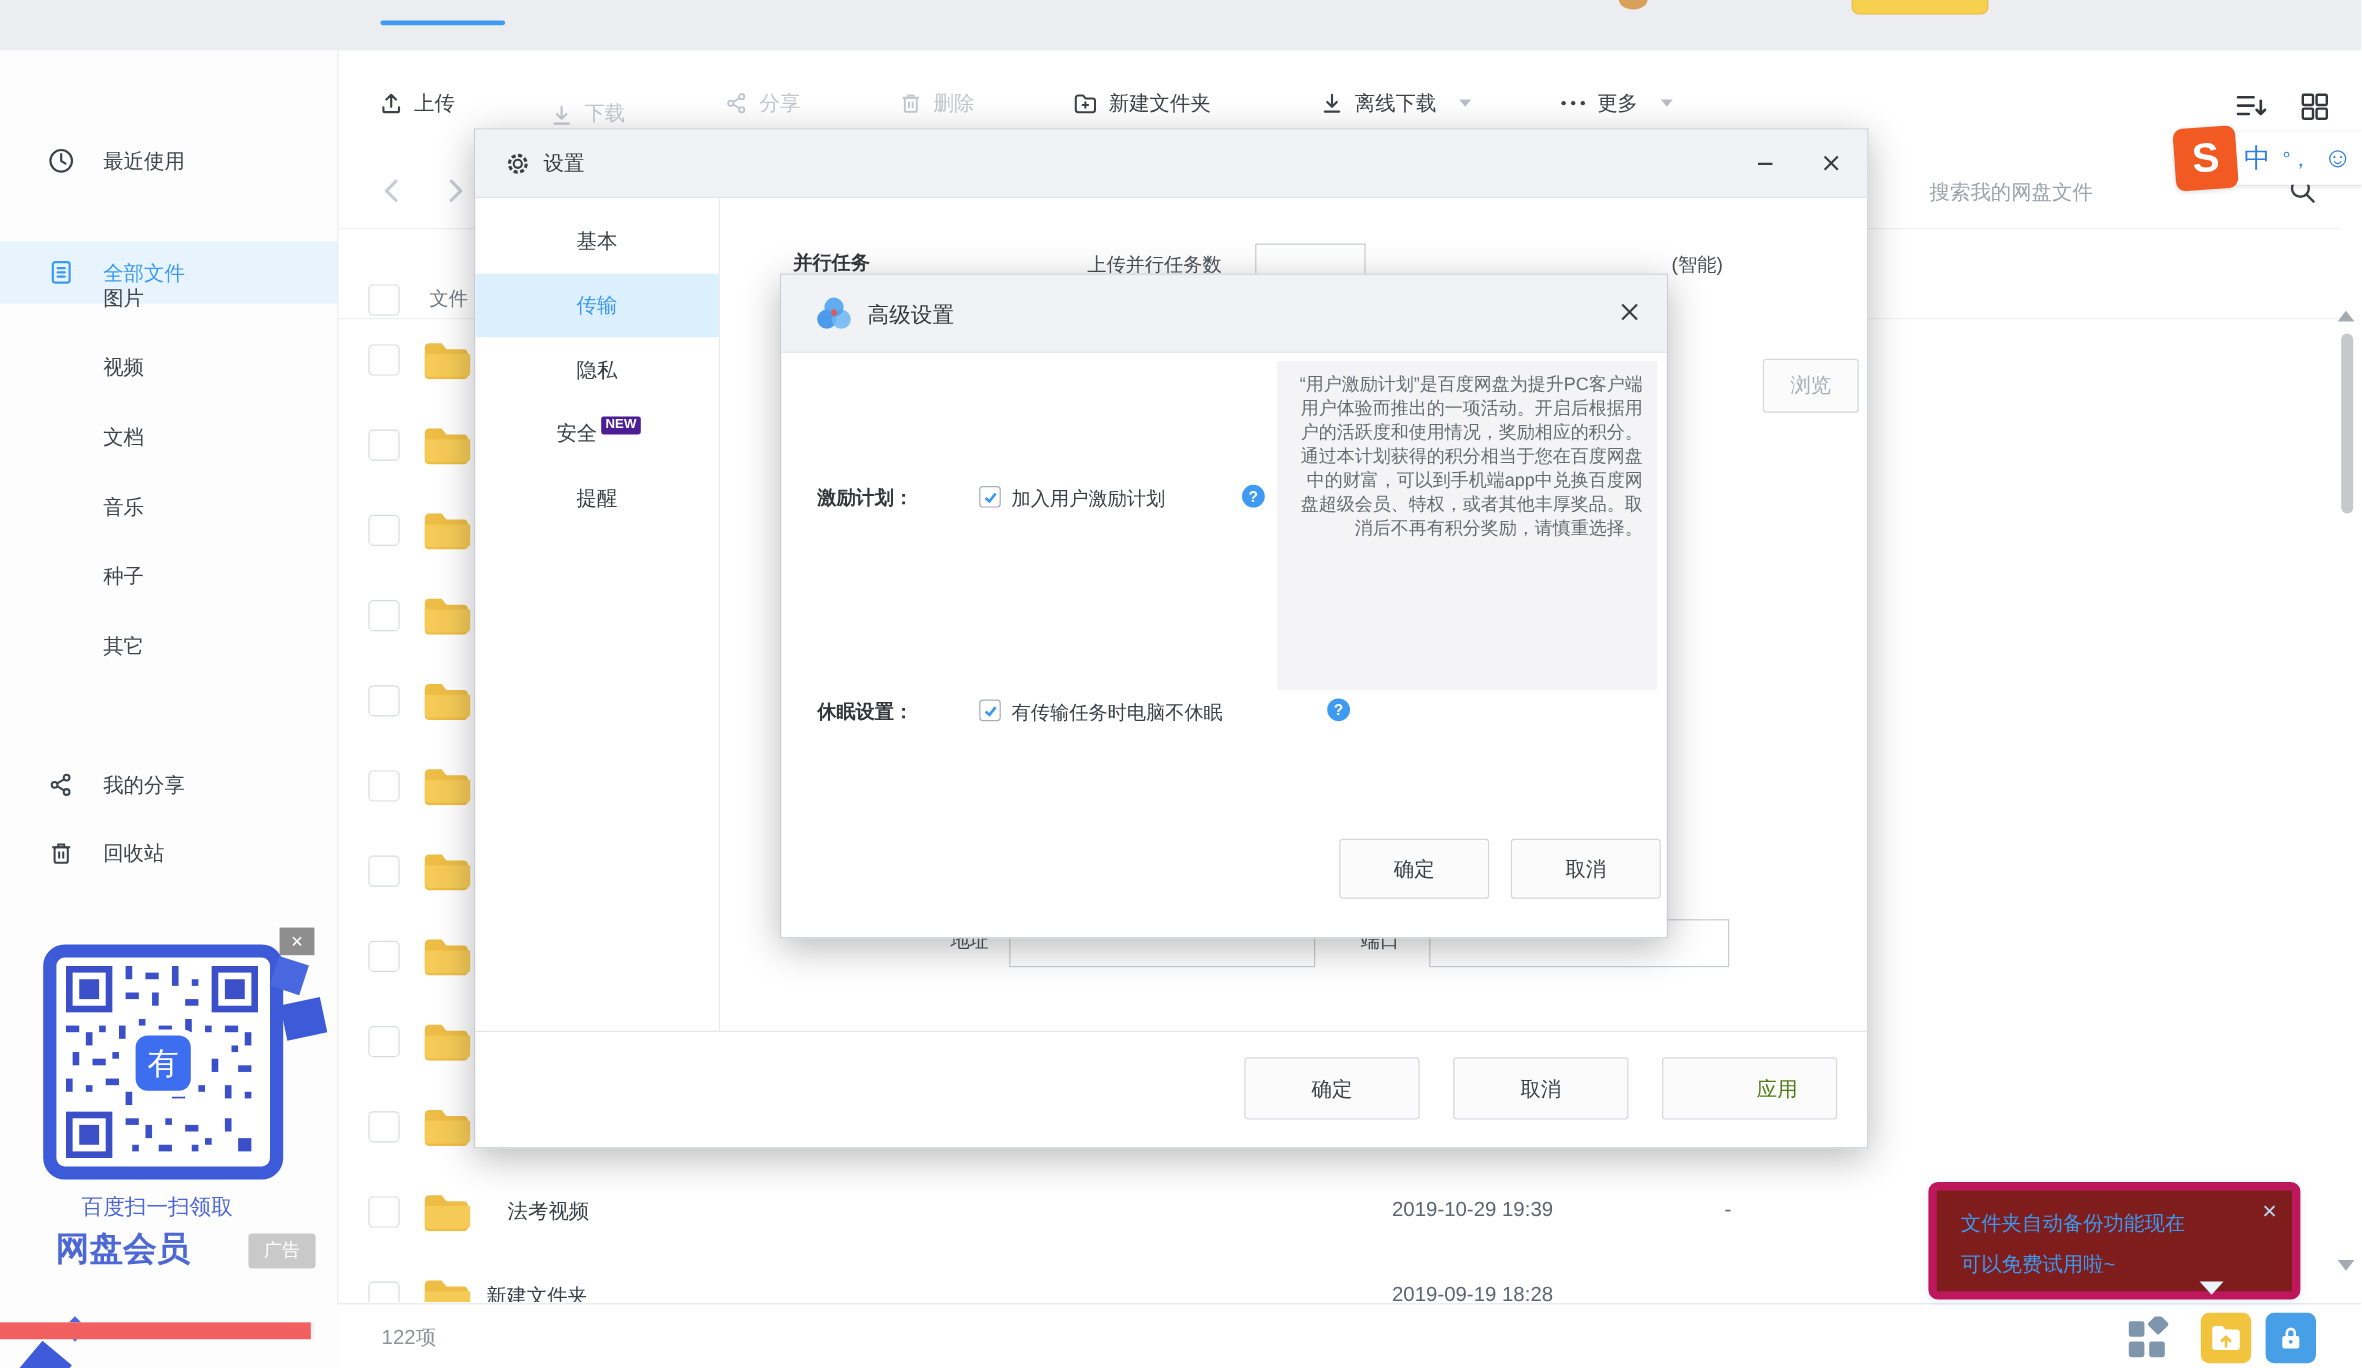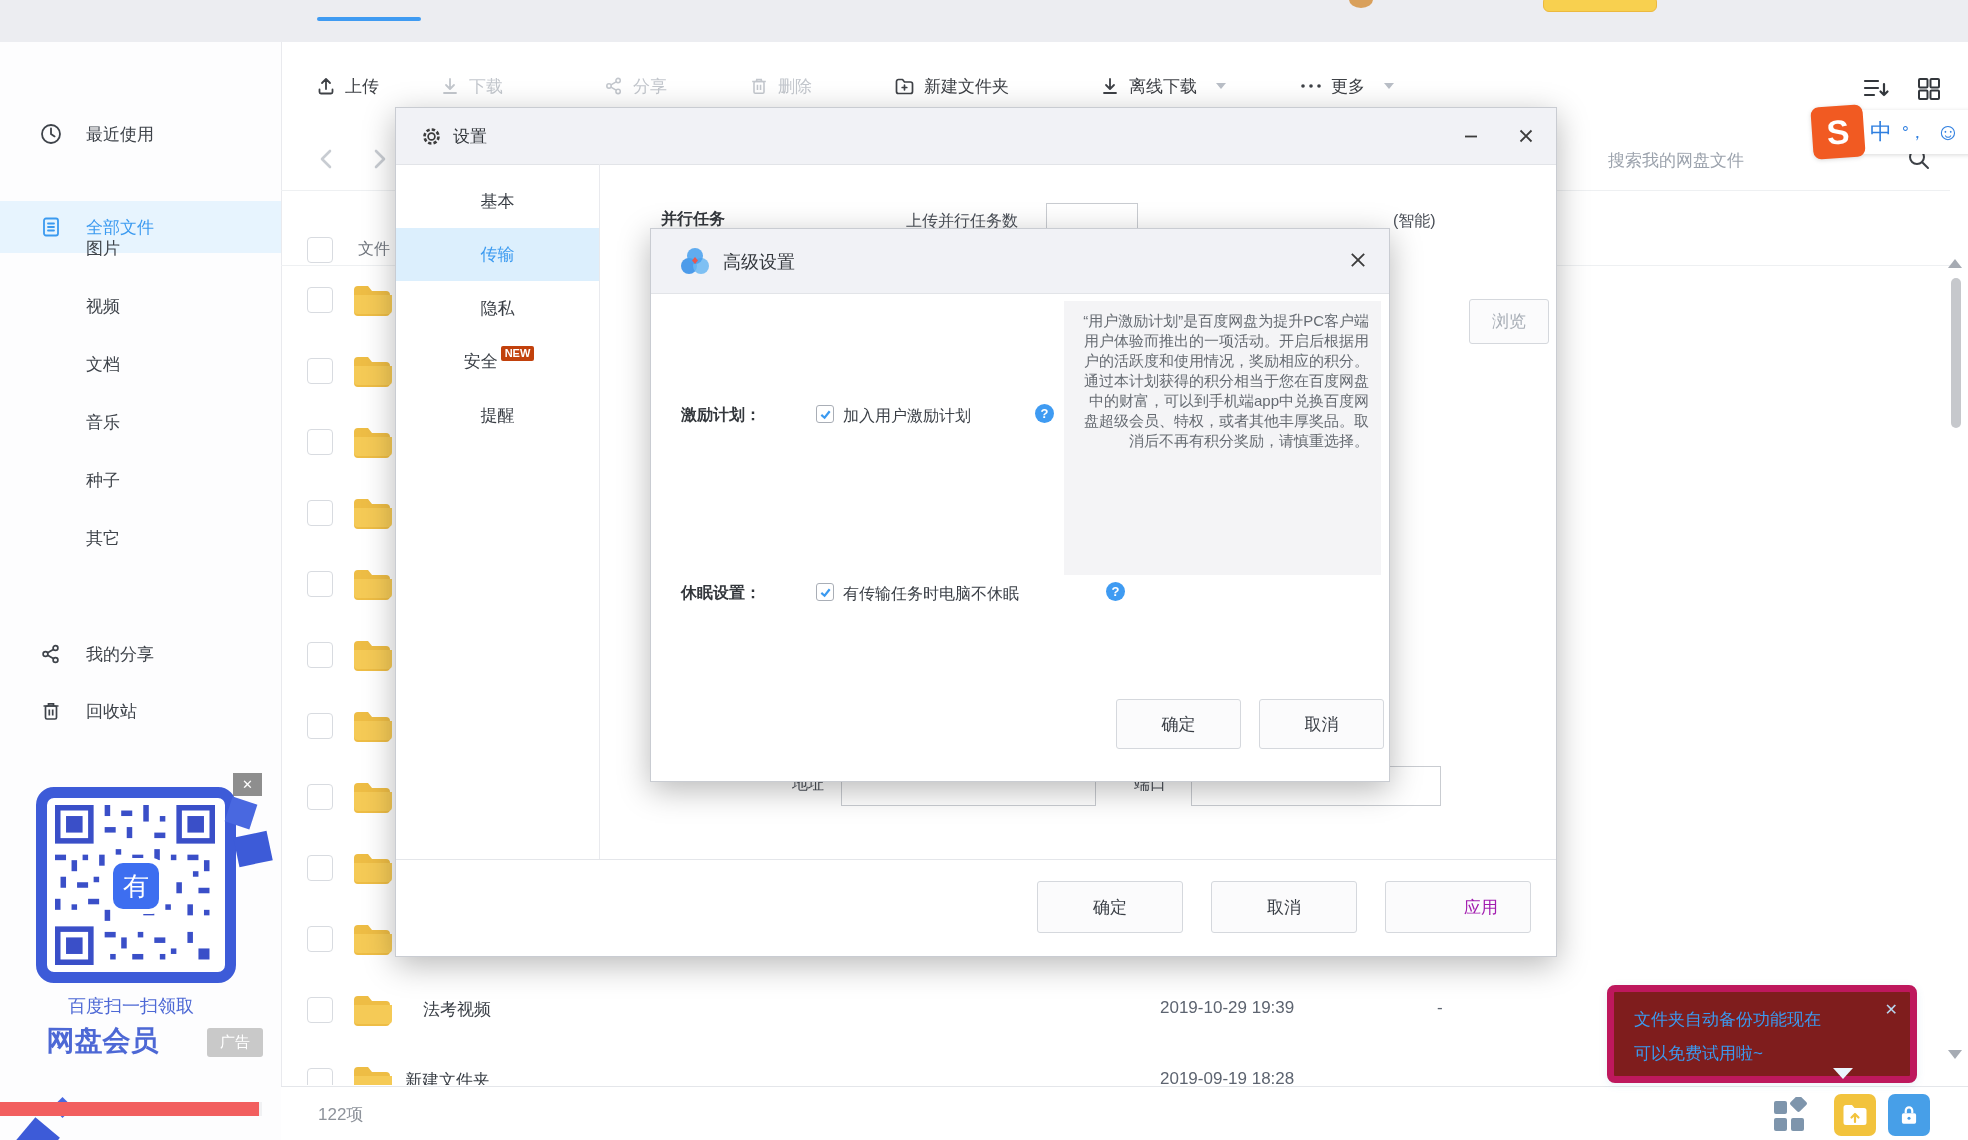--- a/index.html
+++ b/index.html
@@ -17,29 +17,29 @@
   .side-item.sel{background:#e7f4fe;color:#3b9af0;}
   
   .tb-item{position:absolute;top:66px;height:40px;display:flex;align-items:center;gap:9px;font-size:17px;color:#3e4146;}
   .tb-item.dis{color:#c3c7cd;}
   .caret{width:0;height:0;border-left:5px solid transparent;border-right:5px solid transparent;border-top:6px solid #b9bec6;}
   
   .chk{box-sizing:border-box;border:1px solid #d8dbe0;border-radius:4px;background:#fff;}
   .chk-sm{width:18px;height:18px;box-sizing:border-box;border:1px solid #a9aeb6;border-radius:3px;background:#fff;display:flex;align-items:center;justify-content:center;}
   .folder{width:40px;height:32px;}
   .btn{box-sizing:border-box;border:1px solid #d5d8dd;border-radius:3px;background:#fbfbfc;font-size:17px;color:#3a3f46;display:flex;align-items:center;justify-content:center;}
-  .btn.dis{color:#a21caf;padding-left:46px;}
+  .btn.dis{color:#4d7c0f;padding-left:46px;}
   .qicon{width:19px;height:19px;border-radius:50%;background:#3f9bf2;color:#fff;font-size:13px;font-weight:bold;display:flex;align-items:center;justify-content:center;}
   
   .dlg{position:absolute;background:#fff;border:1px solid #c9ccd2;box-shadow:0 8px 30px rgba(0,0,0,.28);}
   .dlg-titlebar{position:absolute;left:0;top:0;right:0;background:#f1f2f6;border-bottom:1px solid #e2e4e8;}
   .winbtn{position:absolute;width:26px;height:26px;display:flex;align-items:center;justify-content:center;color:#3c3c3c;}
   .tab{position:absolute;left:0;width:203px;height:53px;line-height:53px;text-align:center;font-size:17px;color:#3a3f46;}
   .tab.sel{background:#dceffd;color:#3b9af0;}
-  .newbadge{display:inline-block;background:#c2410c;color:#fff;font-size:11px;font-weight:bold;padding:1px 4px;border-radius:2px;transform:translate(3px,-10px);line-height:13px;text-align:center;}
+  .newbadge{display:inline-block;background:#4c1d95;color:#fff;font-size:11px;font-weight:bold;padding:1px 4px;border-radius:2px;transform:translate(3px,-10px);line-height:13px;text-align:center;}
   .inp{box-sizing:border-box;border:1px solid #c9ccd1;background:#fff;}
   
   .toast{left:1607px;top:985px;width:296px;height:84px;background:#7f1d1d;border:7px solid #be185d;border-radius:8px;box-shadow:0 2px 8px rgba(70,140,200,.12);}
   .toast .tl{position:absolute;left:20px;color:#3b9af0;font-size:17px;}
   .toast-arrow{position:absolute;left:1833px;top:1068px;width:0;height:0;border:10px solid transparent;border-top:11px solid #eaf5fd;}
   
   .tile{position:absolute;width:42px;height:42px;border-radius:7px;display:flex;align-items:center;justify-content:center;}
   
   .sogou{left:1812px;top:106px;display:flex;align-items:center;filter:drop-shadow(0 1px 2px rgba(0,0,0,.15));}
   .sogou .s{width:52px;height:52px;border-radius:8px;background:#f15a22;color:#fff;font-weight:bold;font-size:34px;display:flex;align-items:center;justify-content:center;transform:rotate(-4deg);}
@@ -199,21 +199,21 @@
   </div>
 
   <div class="tb-item" style="left:316px;">
     <span>
         <svg width="20" height="20" viewBox="0 0 20 20">
           <path d="M10 13V3.5M6 7l4-4 4 4M3.5 13.5v2.5a1.5 1.5 0 0 0 1.5 1.5h10a1.5 1.5 0 0 0 1.5-1.5v-2.5" fill="none" stroke="#3e4146" stroke-width="1.8" stroke-linecap="round" stroke-linejoin="round"></path>
         </svg>
       </span>
     <span>上传</span>
   </div>
-  <div class="tb-item dis" style="left:440px;">
+  <div class="tb-item dis" style="left:458px;align-items:flex-end;">
     <span>
         <svg width="20" height="20" viewBox="0 0 20 20">
           <path d="M10 3v9.5M6 9l4 4 4-4M4 17h12" fill="none" stroke="#c3c7cd" stroke-width="1.8" stroke-linecap="round" stroke-linejoin="round"></path>
         </svg>
       </span>
     <span>下载</span>
   </div>
   <div class="tb-item dis" style="left:604px;">
     <span>
         <svg width="20" height="20" viewBox="0 0 22 22">

